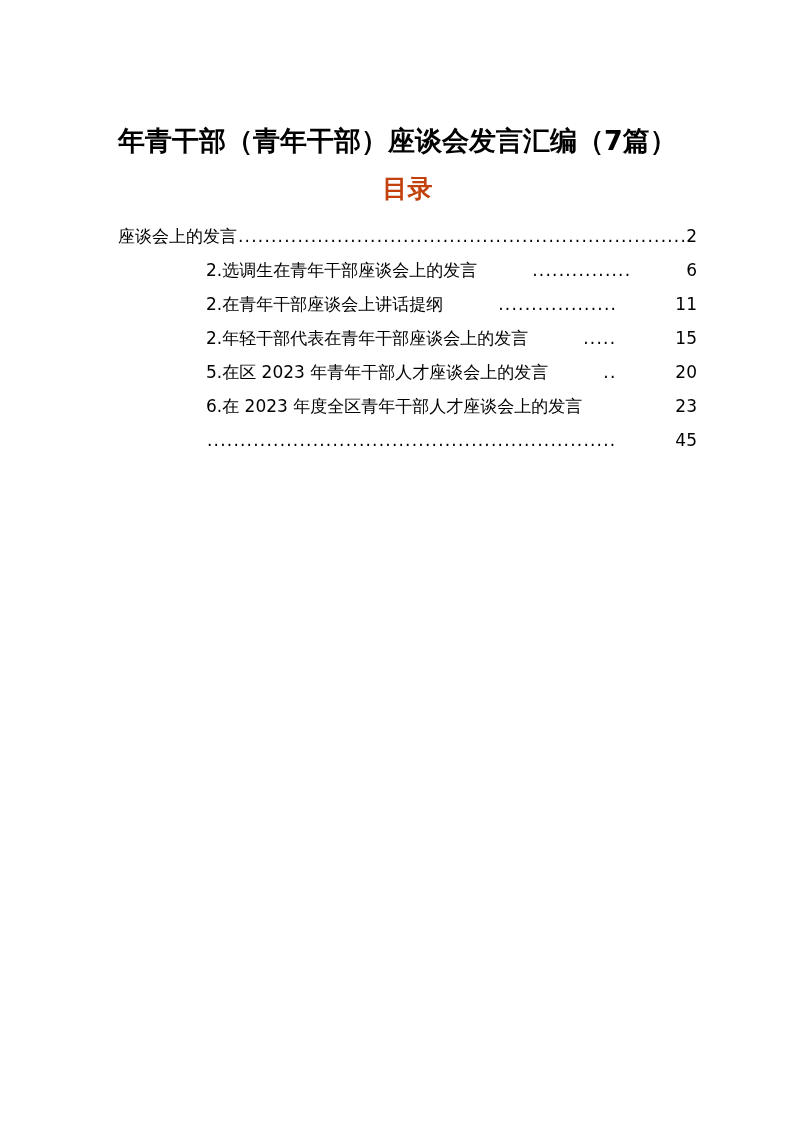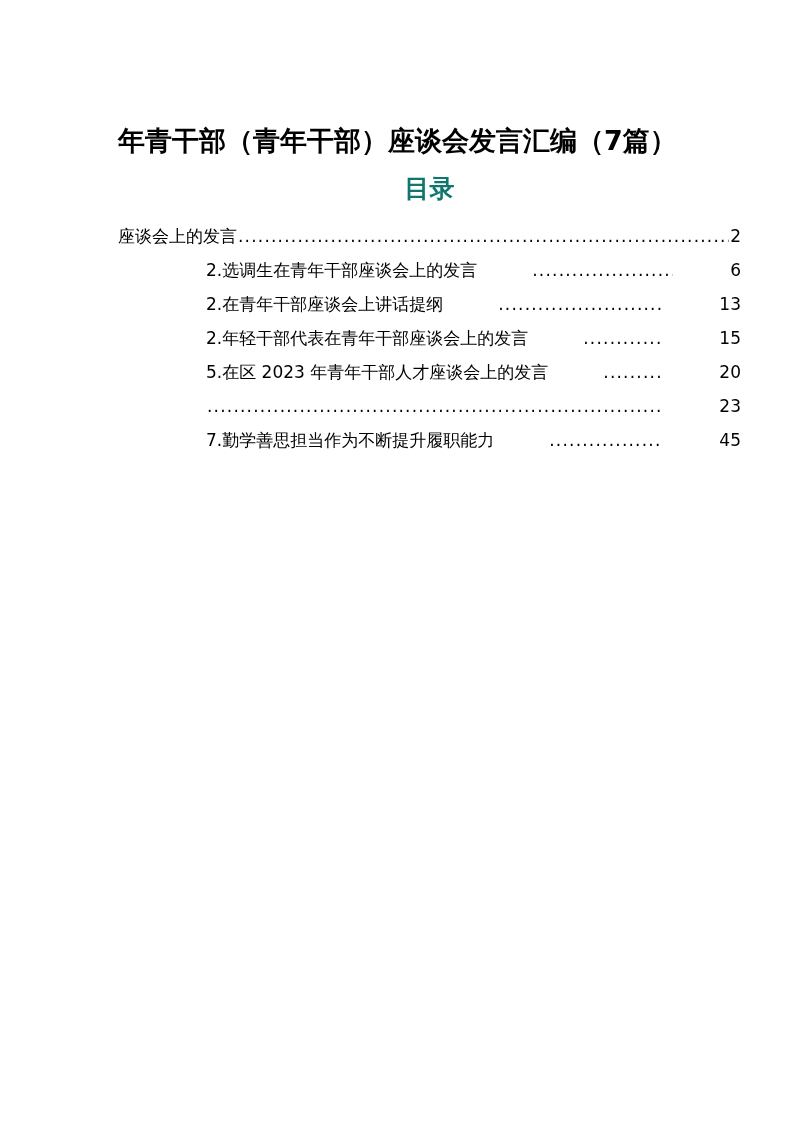--- a/index.html
+++ b/index.html
@@ -12,40 +12,40 @@
     height: 1122px;
     font-family: "Liberation Serif", "DejaVu Serif", serif;
     color: #000000;
     position: relative;
     overflow: hidden;
   }
   .page {
     width: 793px;
     height: 1122px;
     box-sizing: border-box;
-    padding: 120px 52px 80px 118px;
+    padding: 120px 96px 80px 118px;
     position: relative;
   }
   .doc-title {
     font-family: "DejaVu Sans", "Liberation Sans", sans-serif;
     font-size: 27px;
     font-weight: bold;
     line-height: 1.55;
     text-align: left;
     letter-spacing: 0px;
     margin: 0 0 4px 0;
     color: #000;
   }
   .toc-heading {
     font-family: "DejaVu Sans", "Liberation Sans", sans-serif;
     font-size: 25px;
     font-weight: bold;
     text-align: center;
     margin: 10px 0 14px 0;
-    color: #0f766e;
+    color: #c2410c;
   }
   .toc {
     font-family: "DejaVu Sans", "Liberation Sans", sans-serif;
     font-size: 17px;
     line-height: 2.0;
     color: #000;
   }
   .toc-entry {
     display: block;
     text-align: justify;
@@ -138,21 +138,21 @@
         <span class="leader">..........................................................................................................................</span>
         <span class="page-num">6</span>
       </span>
     </div>
 
     <div class="toc-entry">
       <span class="toc-row">
         <span class="indent"></span>
         <span class="label">2.在青年干部座谈会上讲话提纲</span>
         <span class="leader">..........................................................................................................................</span>
-        <span class="page-num">13</span>
+        <span class="page-num">11</span>
       </span>
     </div>
 
     <div class="toc-entry">
       <span class="toc-row">
         <span class="indent"></span>
         <span class="label">2.年轻干部代表在青年干部座谈会上的发言</span>
         <span class="leader">..........................................................................................................................</span>
         <span class="page-num">15</span>
       </span>
@@ -163,28 +163,28 @@
         <span class="indent"></span>
         <span class="label">5.在区 2023 年青年干部人才座谈会上的发言</span>
         <span class="leader">..........................................................................................................................</span>
         <span class="page-num">20</span>
       </span>
     </div>
 
     <div class="toc-entry">
       <span class="toc-row">
         <span class="indent"></span>
+        <span class="label">6.在 2023 年度全区青年干部人才座谈会上的发言</span>
         <span class="leader">..........................................................................................................................</span>
         <span class="page-num">23</span>
       </span>
     </div>
 
     <div class="toc-entry">
       <span class="toc-row">
         <span class="indent"></span>
-        <span class="label">7.勤学善思担当作为不断提升履职能力</span>
         <span class="leader">..........................................................................................................................</span>
         <span class="page-num">45</span>
       </span>
     </div>
 
   </div>
 </div>
 
 </body></html>

